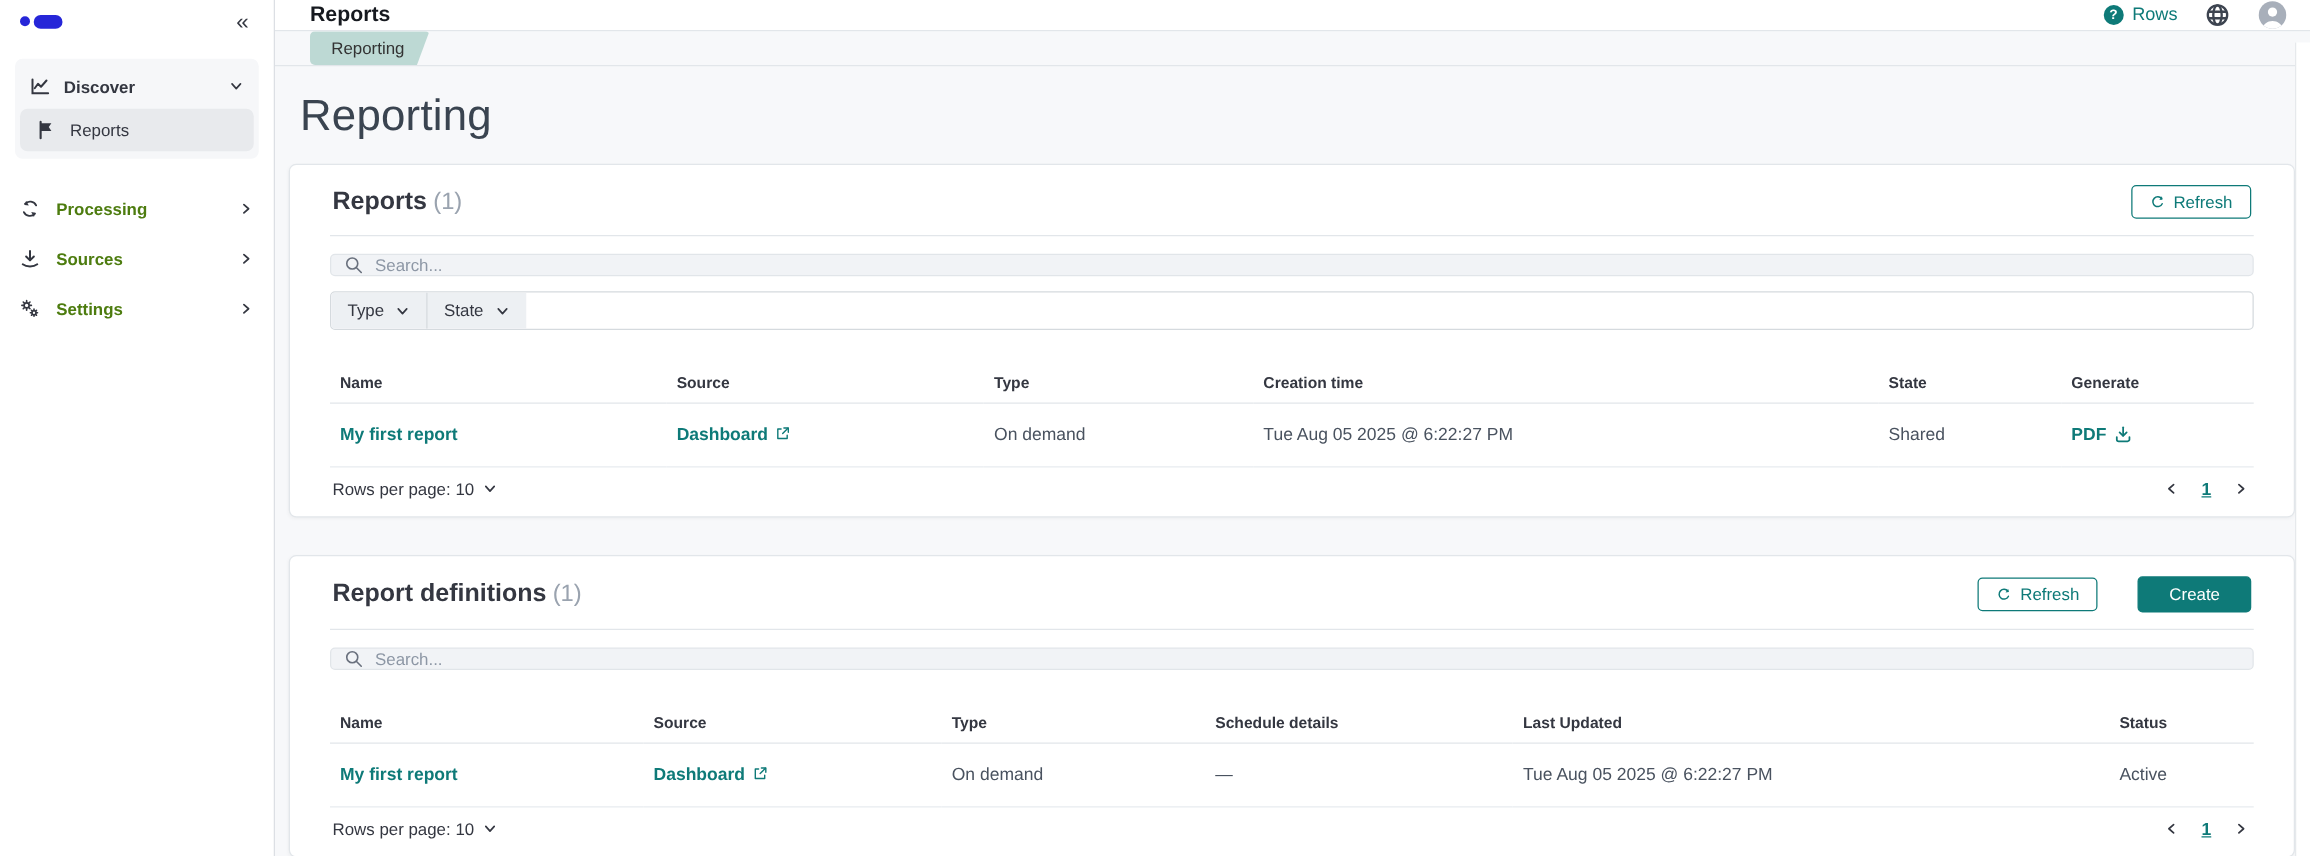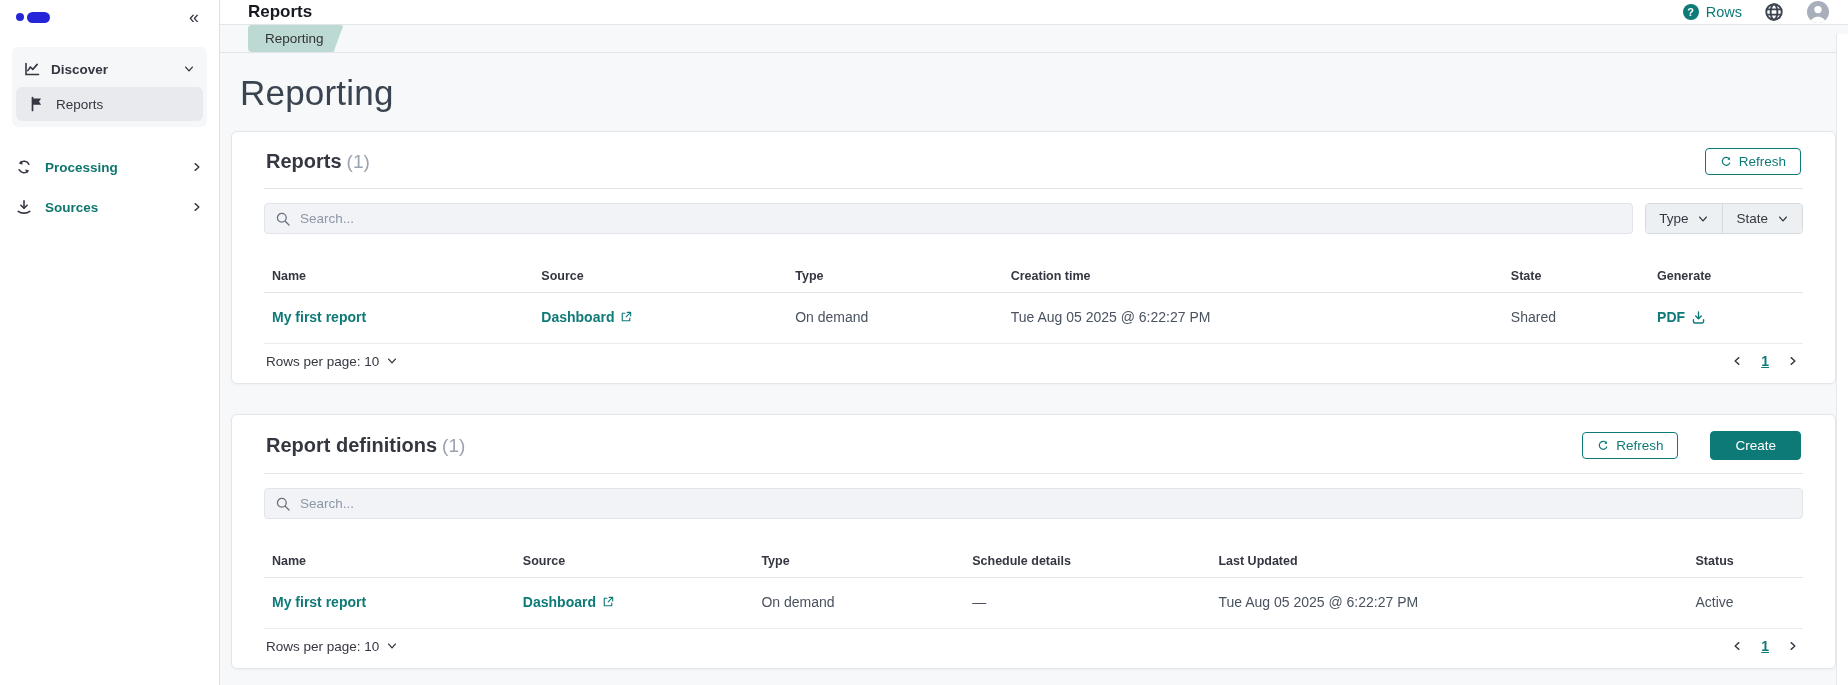--- a/index.html
+++ b/index.html
@@ -21,21 +21,21 @@
   .logo-dot { width:8px; height:8px; border-radius:50%; background:var(--logo-blue); }
   .logo-pill { width:23px; height:11px; border-radius:6px; background:var(--logo-blue); }
   .collapse-btn { font-size:18px; line-height:1; color:#343741; background:none; border:none; cursor:pointer; padding:2px 4px; }
 
   .nav-group { margin:13px 12px 20px; background:var(--group-bg); border-radius:6px; padding:5px 4px; }
   .nav-head, .nav-sub { display:flex; align-items:center; gap:11px; font-size:13.5px; color:#343741; border-radius:6px; cursor:pointer; }
   .nav-head { padding:9px 8px; font-weight:700; }
   .nav-head .chev { margin-left:auto; }
   .nav-sub { padding:9px 8px 9px 13px; margin:1px 0; }
   .nav-sub.selected { background:var(--selected-bg); }
-  .nav-item { display:flex; align-items:center; gap:13px; font-size:13.5px; font-weight:700; color:#0f766e; padding:12px 16px; cursor:pointer; }
+  .nav-item { display:flex; align-items:center; gap:13px; font-size:13.5px; font-weight:700; color:#4d7c0f; padding:12px 16px; cursor:pointer; }
   .nav-item .chev { margin-left:auto; }
   .icon16 { width:16px; height:16px; flex:0 0 16px; display:block; }
   .icon12 { width:12px; height:12px; display:block; }
 
   
   .content { flex:1; display:flex; flex-direction:column; background:var(--page-bg); position:relative; min-width:0; }
   .topbar { height:34px; background:#fff; border-bottom:1px solid var(--border); display:flex; align-items:center; padding:0 18px 0 28px; }
   .topbar-title { font-size:17px; font-weight:700; color:#16191f; }
   .topbar-right { margin-left:auto; display:flex; align-items:center; gap:22px; }
   .help-link { display:flex; align-items:center; gap:7px; color:var(--accent); font-size:14.5px; background:none; border:none; cursor:pointer; font-family:inherit; }
@@ -53,21 +53,21 @@
   .panel-head { display:flex; align-items:center; justify-content:space-between; padding:2px 2px 13px; }
   .panel-title { font-size:20px; font-weight:700; color:#343741; }
   .panel-count { color:var(--muted); font-weight:400; font-size:19px; margin-left:5px; }
   .panel-actions { display:flex; align-items:center; gap:20px; }
   .divider { border:0; border-top:1px solid var(--border); margin:0 0 14px; }
 
   .btn { font-family:inherit; font-size:13.5px; border-radius:4px; display:inline-flex; align-items:center; gap:7px; cursor:pointer; }
   .btn-outline { border:1px solid var(--accent); color:var(--accent); background:#fff; padding:5px 14px; }
   .btn-fill { border:1px solid var(--accent); background:var(--accent); color:#fff; padding:6px 24px; font-weight:400;margin-left:12px; }
 
-  .search-row { display:flex; gap:12px; margin-bottom:26px; }
+  .search-row { display:flex; gap:12px; margin-bottom:26px;flex-direction:column; }
   .search-box { flex:1; display:flex; align-items:center; gap:9px; background:var(--input-bg); border:1px solid #e1e5e9; border-radius:4px; height:31px; padding:0 10px; }
   .search-box input { flex:1; border:none; background:transparent; outline:none; font-family:inherit; font-size:13.5px; color:#343741; }
   .search-box input::placeholder { color:#8d97a5; }
   .filter-group { display:flex; border:1px solid #d5dade; border-radius:4px; overflow:hidden; height:31px; }
   .filter-btn { display:flex; align-items:center; gap:9px; padding:0 13px; background:var(--filter-bg); border:none; font-family:inherit; font-size:13.5px; color:#343741; cursor:pointer; }
   .filter-btn + .filter-btn { border-left:1px solid #d5dade; }
 
   table { width:100%; border-collapse:collapse; }
   th { text-align:left; font-size:12.5px; font-weight:700; color:#343741; padding:9px 8px; border-bottom:1px solid var(--border); }
   td { font-size:14px; color:#49525f; padding:16px 8px 18px; border-bottom:1px solid #e8ebef; }
@@ -137,20 +137,34 @@
           <path d="M4.9 6.2 8 9.3l3.1-3.1"></path>
           <path d="M2.2 12.4c1.6 1.2 3.3 1.7 5.8 1.7s4.2-.5 5.8-1.7"></path>
         </g>
       </svg>
       <span>Sources</span>
       <svg class="icon12 chev" viewBox="0 0 16 16">
         <polyline points="5.5,3.5 10.5,8 5.5,12.5" fill="none" stroke="#343741" stroke-width="1.8" stroke-linecap="round" stroke-linejoin="round"></polyline>
       </svg>
     </div>
 
+    <div class="nav-item">
+      <svg class="icon16" viewBox="0 0 16 16">
+        <g stroke="#343741" stroke-width="1.3" stroke-linecap="round">
+          <circle cx="5.3" cy="5.3" r="2" fill="none"></circle>
+          <path d="M5.3 1.5v1.4M5.3 7.7v1.4M1.5 5.3h1.4M7.7 5.3h1.4M2.6 2.6l1 1M7 7l1 1M2.6 8l1-1M7 3.6l1-1"></path>
+          <circle cx="11.2" cy="11.2" r="1.6" fill="none"></circle>
+          <path d="M11.2 8.3v1.1M11.2 12.9v1.1M8.3 11.2h1.1M12.9 11.2h1.1M9.2 9.2l.8.8M12.4 12.4l.8.8M9.2 13.2l.8-.8M12.4 10l.8-.8"></path>
+        </g>
+      </svg>
+      <span>Settings</span>
+      <svg class="icon12 chev" viewBox="0 0 16 16">
+        <polyline points="5.5,3.5 10.5,8 5.5,12.5" fill="none" stroke="#343741" stroke-width="1.8" stroke-linecap="round" stroke-linejoin="round"></polyline>
+      </svg>
+    </div>
   </nav>
 
   <div class="content">
 
     <header class="topbar">
       <span class="topbar-title">Reports</span>
       <div class="topbar-right">
         <button class="help-link">
           <span class="help-badge">?</span>
           <span>Rows</span>

